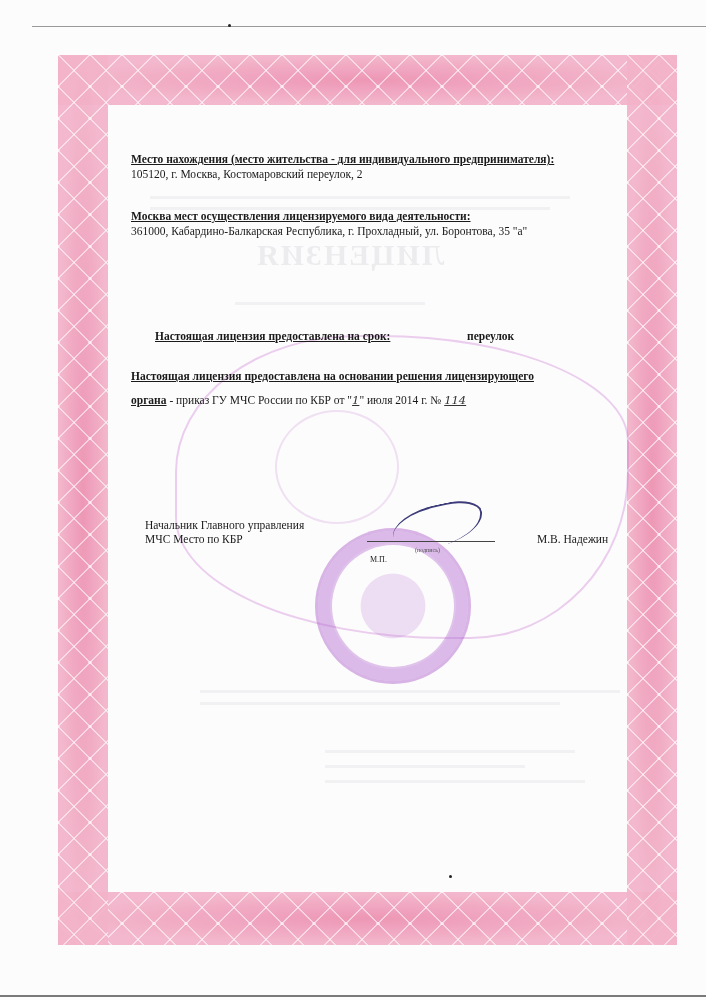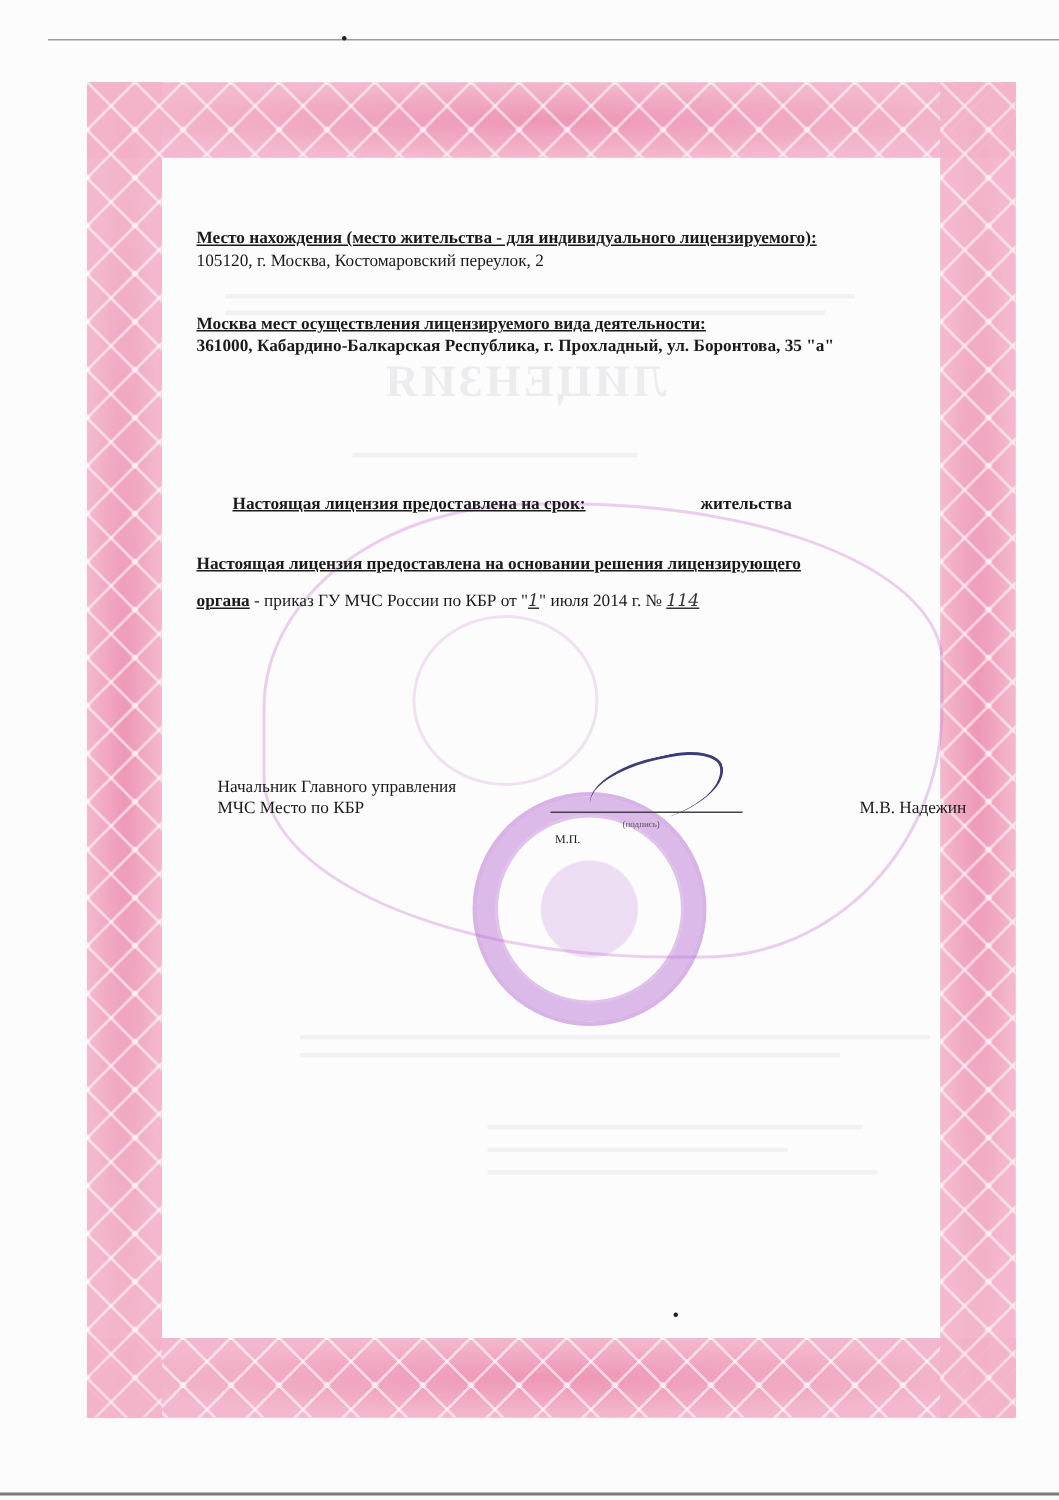--- a/index.html
+++ b/index.html
@@ -84,37 +84,37 @@
 <div class="ghost ghost-title">ЛИЦЕНЗИЯ</div>
 <div class="ghost-line" style="left:150px;top:196px;width:420px;"></div>
 <div class="ghost-line" style="left:150px;top:207px;width:400px;"></div>
 <div class="ghost-line" style="left:235px;top:302px;width:190px;"></div>
 <div class="ghost-line" style="left:200px;top:690px;width:420px;"></div>
 <div class="ghost-line" style="left:200px;top:702px;width:360px;"></div>
 <div class="ghost-line" style="left:325px;top:750px;width:250px;"></div>
 <div class="ghost-line" style="left:325px;top:765px;width:200px;"></div>
 <div class="ghost-line" style="left:325px;top:780px;width:260px;"></div>
 
-<div class="text heading" style="left:131px;top:152px;">Место нахождения (место жительства - для индивидуального лицензируемого):</div>
+<div class="text heading" style="left:131px;top:152px;">Место нахождения (место жительства - для индивидуального предпринимателя):</div>
 <div class="text" style="left:131px;top:167px;">105120, г. Москва, Костомаровский переулок, 2</div>
 
 <div class="text heading" style="left:131px;top:209px;">Москва мест осуществления лицензируемого вида деятельности:</div>
-<div class="text" style="left:131px;top:224px;font-weight:bold;">361000, Кабардино-Балкарская Республика, г. Прохладный, ул. Боронтова, 35 "а"</div>
+<div class="text" style="left:131px;top:224px;">361000, Кабардино-Балкарская Республика, г. Прохладный, ул. Боронтова, 35 "а"</div>
 
 <div class="text heading" style="left:131px;top:329px;margin-left:24px;">Настоящая лицензия предоставлена на срок:</div>
-<div class="text bold" style="left:467px;top:329px;">жительства</div>
+<div class="text bold" style="left:467px;top:329px;">переулок</div>
 
 <div class="text heading" style="left:131px;top:369px;">Настоящая лицензия предоставлена на основании решения лицензирующего</div>
 <div class="text" style="left:131px;top:393px;">
   <span class="heading">органа</span><span> - приказ ГУ МЧС России по КБР от "</span><span class="hand">1</span><span>" июля 2014 г. №</span>
   <span class="hand">114</span>
 </div>
 
 <div class="text" style="left:145px;top:518px;">Начальник Главного управления</div>
 <div class="text" style="left:145px;top:532px;">МЧС Место по КБР</div>
 
 <div class="seal"></div>
 <div class="signature-line"></div>
 <div class="sig-stroke"></div>
 <div class="text small" style="left:415px;top:543px;">(подпись)</div>
 <div class="text" style="left:370px;top:553px;font-size:8px;">М.П.</div>
 
-<div class="text" style="left:537px;top:532px;margin-left:36px;">М.В. Надежин</div>
+<div class="text" style="left:537px;top:532px;">М.В. Надежин</div>
 
 </body></html>

